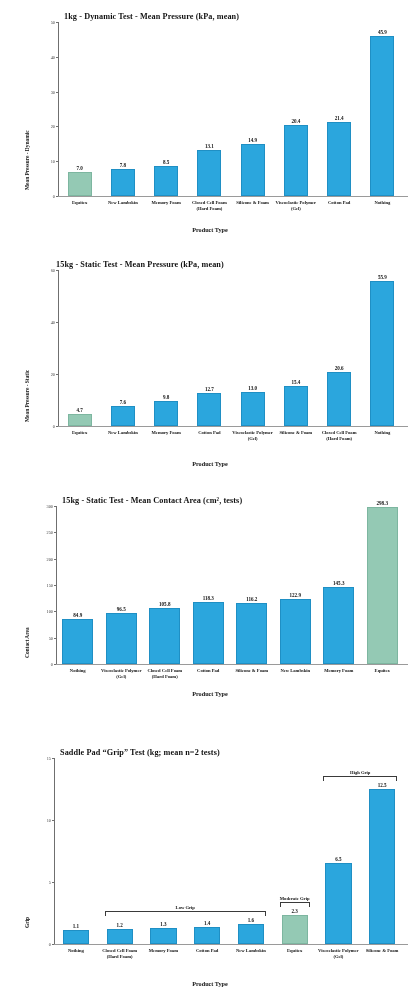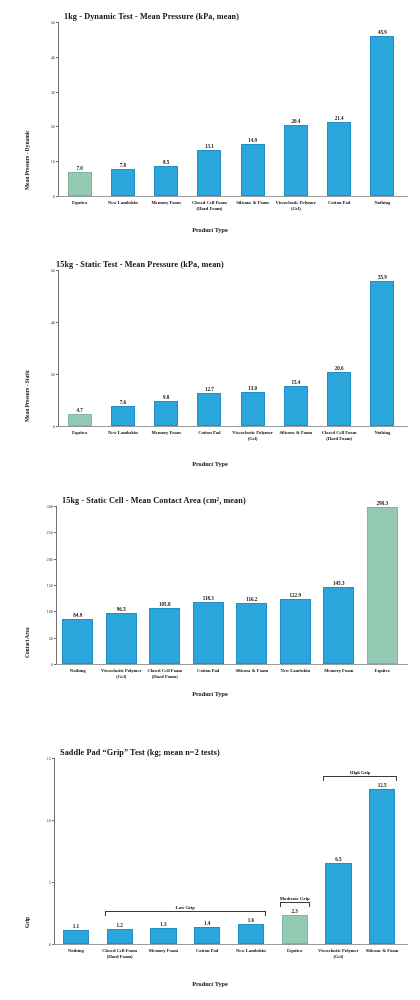--- a/index.html
+++ b/index.html
@@ -228,21 +228,21 @@
         <div class="bar blue" style="left: 327.015px; top: 124.44px; width: 24.22px; height: 53.56px; bottom: auto;"></div>
         <div class="bar-value" style="left: 317.5px; width: 43.25px; top: 123.44px;">20.6</div>
         <div class="cat" style="left: 315.5px; width: 47.25px; top: 182px;">Closed Cell Foam (Hard Foam)</div>
         <div class="bar blue" style="left: 370.265px; top: 32.66px; width: 24.22px; height: 145.34px; bottom: auto;"></div>
         <div class="bar-value" style="left: 360.75px; width: 43.25px; top: 31.66px;">55.9</div>
         <div class="cat" style="left: 358.75px; width: 47.25px; top: 182px;">Nothing</div>
       </div>
     </div>
   <div class="chart-block chart-3">
       <div class="chart-inner">
-        <div class="chart-title" style="left: 62px; top: 18px;">15kg - Static Cell - Mean Contact Area (cm², mean)</div>
+        <div class="chart-title" style="left: 62px; top: 18px;">15kg - Static Test - Mean Contact Area (cm², tests)</div>
         <div class="axis-y" style="left: 56px; top: 28px; height: 159px;"></div>
         <div class="axis-x" style="left: 56px; top: 186px; width: 352px;"></div>
         <div class="ytick" style="left: 38px; width: 15px; top: 186px;">0</div>
         <div class="ytick-mark" style="left: 54px; top: 186px;"></div>
         <div class="ytick" style="left: 38px; width: 15px; top: 159.667px;">50</div>
         <div class="ytick-mark" style="left: 54px; top: 159.667px;"></div>
         <div class="ytick" style="left: 38px; width: 15px; top: 133.333px;">100</div>
         <div class="ytick-mark" style="left: 54px; top: 133.333px;"></div>
         <div class="ytick" style="left: 38px; width: 15px; top: 107px;">150</div>
         <div class="ytick-mark" style="left: 54px; top: 107px;"></div>

